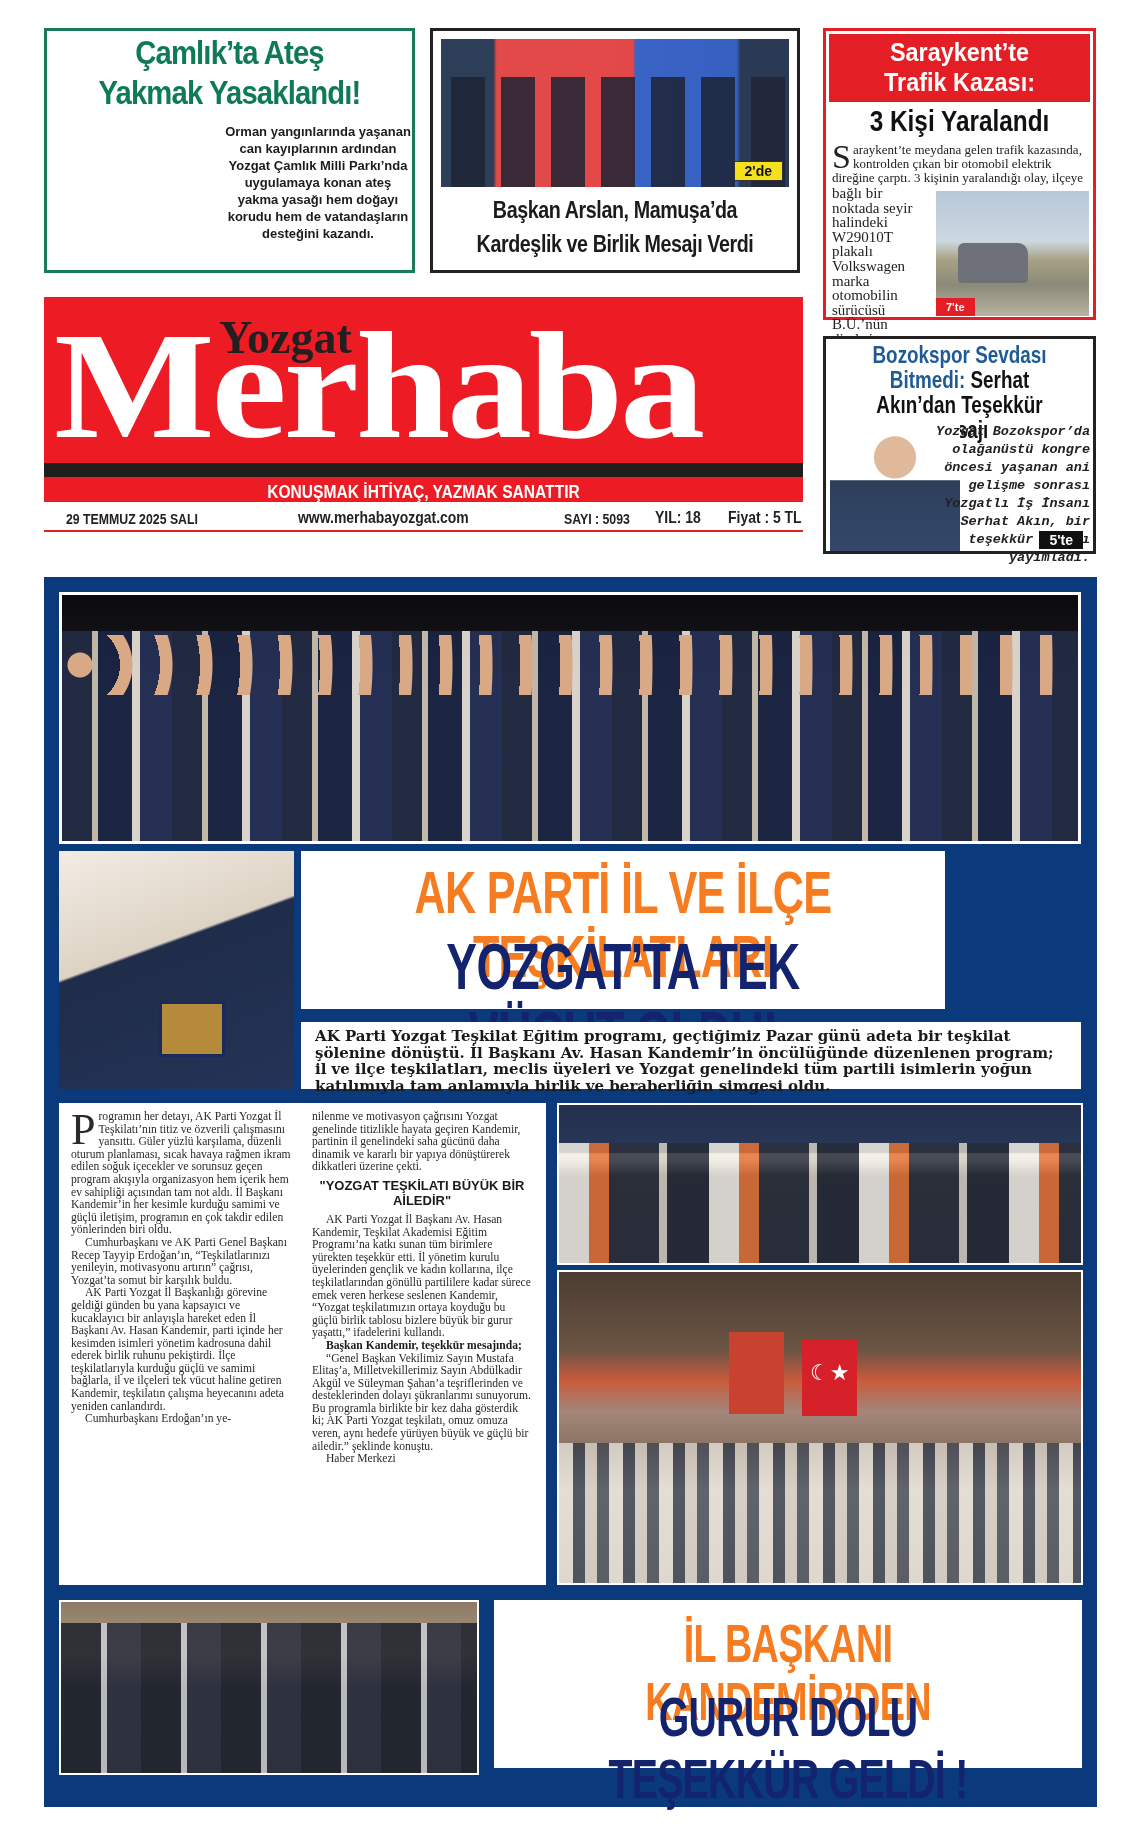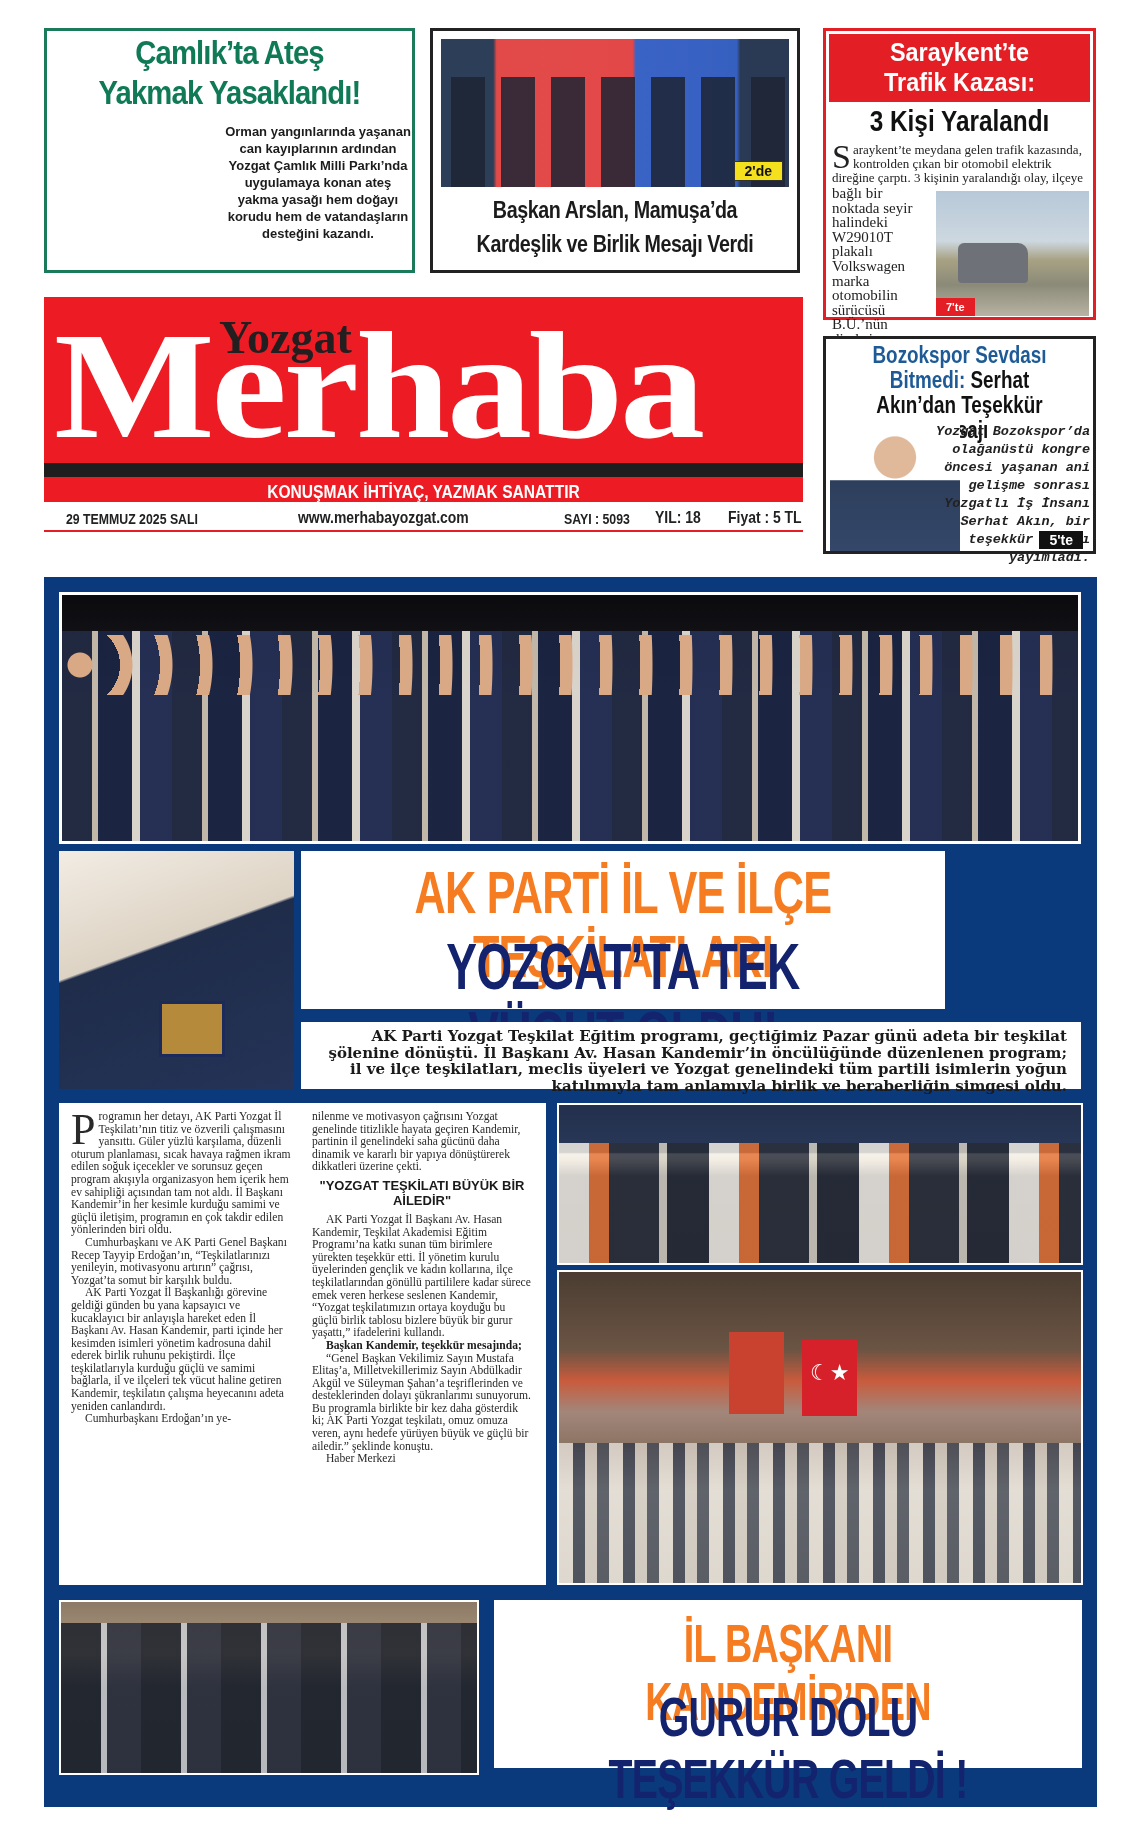--- a/index.html
+++ b/index.html
@@ -64,21 +64,21 @@
   #feat-photo-main { left: 15px; top: 15px; width: 1022px; height: 252px; border: 3px solid #fff; background: linear-gradient(180deg,#0b0b0e 0%,#15151a 25%,#2a2a35 40%); }
   #feat-photo-main .ppl { position:absolute; left:0; bottom:0; width:100%; height:210px;
      background: repeating-linear-gradient(90deg,#d62c26 0 0, #222a44 0 30px, #cfc4b3 30px 36px, #1a2442 36px 70px, #e8e2d8 70px 78px, #253056 78px 110px); opacity:.92; }
   #feat-photo-main .faces { position:absolute; left:0; top:40px; width:100%; height:60px;
      background: repeating-radial-gradient(circle at 18px 30px, #d9a885 0 12px, transparent 13px 40px); }
   #feat-photo-side { left: 15px; top: 274px; width: 235px; height: 238px; background: linear-gradient(160deg,#f2ece4 0%,#ddd3c4 40%,#1f2c4a 41%,#243357 100%); }
   #feat-photo-side::after { content:""; position:absolute; left:100px; top:150px; width:60px; height:50px; background:#b58a3a; border:3px solid #1a2a5a; }
   #feat-head { left: 257px; top: 274px; width: 644px; height: 158px; background: #fff; }
   #feat-h1 { left: 0; top: 10px; width: 100%; text-align: center; color: #f57c20; font-weight: 700; font-size: 60px; line-height: 64px; transform: scaleX(0.72); transform-origin: center top; letter-spacing: -1px; }
   #feat-h2 { left: 0; top: 82px; width: 100%; text-align: center; color: #13236e; font-weight: 700; font-size: 64px; line-height: 68px; transform: scaleX(0.72); transform-origin: center top; letter-spacing: -1px; }
-  #feat-lead { left: 257px; top: 445px; width: 780px; height: 67px; background: #fff; font-family: "DejaVu Serif", serif; font-weight: 700; font-size: 15px; line-height: 16.5px; text-align: right; padding: 6px 14px; color: #1a1a1a; }
+  #feat-lead { left: 257px; top: 445px; width: 780px; height: 67px; background: #fff; font-family: "DejaVu Serif", serif; font-weight: 700; font-size: 15px; line-height: 16.5px; text-align: left; padding: 6px 14px; color: #1a1a1a; }
 
   #feat-body { left: 15px; top: 526px; width: 487px; height: 482px; background: #fff; }
   .col { position: absolute; top: 8px; width: 220px; font-family: "Liberation Serif", serif; font-size: 11.6px; line-height: 12.6px; color: #2a2a2a; }
   #col1 { left: 12px; }
   #col2 { left: 253px; }
   .col p { text-indent: 14px; }
   .col p.noindent { text-indent: 0; }
   .col .dropcap { float: left; font-size: 44px; line-height: 36px; margin-right: 3px; margin-top: 1px; }
   .col .sub { text-align: center; font-family: "Liberation Sans", sans-serif; font-weight: 700; font-size: 13px; line-height: 15px; margin: 4px 0 6px; color: #1a1a1a; }
   .col .bold { font-weight: 700; color: #1a1a1a; }

